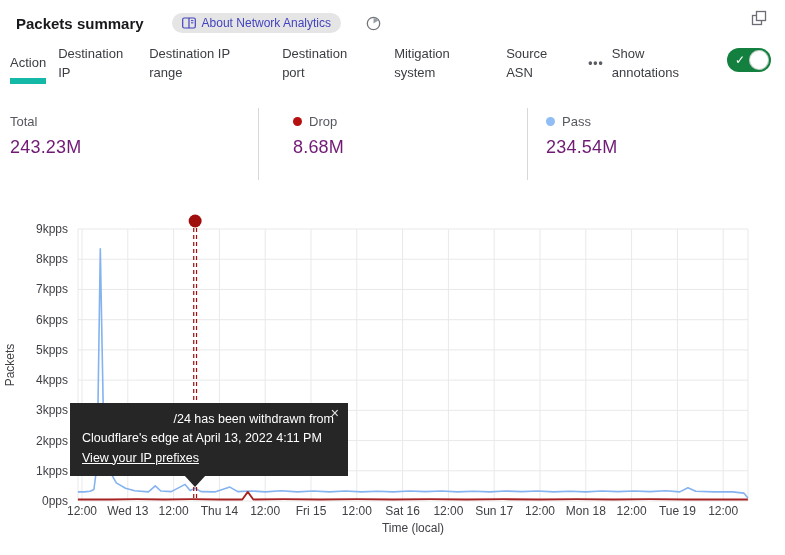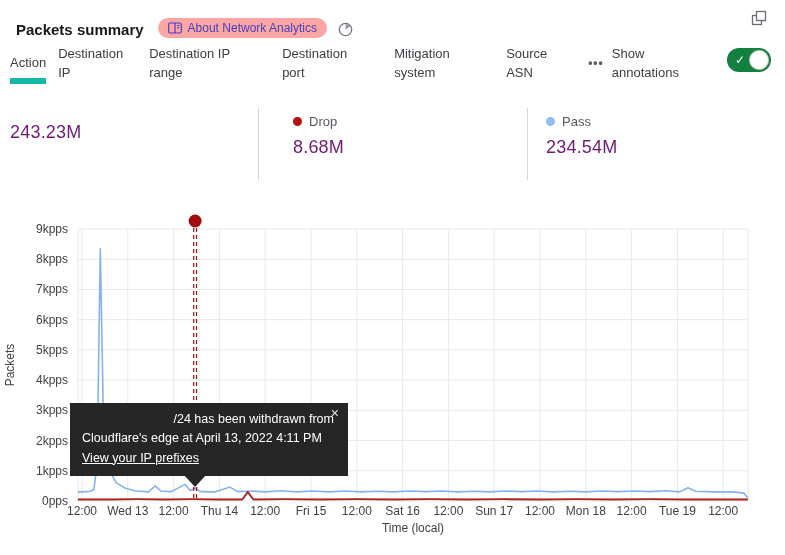--- a/index.html
+++ b/index.html
@@ -1,22 +1,22 @@
 <!DOCTYPE html>
 <html><head>
 <meta charset="utf-8">
 <style>
   html,body{margin:0;padding:0;background:#fff;}
   body{font-family:"Liberation Sans",sans-serif;-webkit-font-smoothing:antialiased;}
   .page{position:relative;width:785px;height:555px;background:#fff;overflow:hidden;}
 
   
-  .header{position:absolute;top:8px;left:16px;right:16px;height:30px;display:flex;align-items:flex-end;}
+  .header{position:absolute;top:8px;left:16px;right:16px;height:30px;display:flex;align-items:center;gap:14px;}
   .title{font-size:15px;font-weight:700;color:#17181c;margin:0;}
-  .badge{display:inline-flex;align-items:center;gap:6px;background:#fca5a5;color:#4343bf;
+  .badge{display:inline-flex;align-items:center;gap:6px;background:#e5e5e5;color:#4343bf;
          font-size:12px;padding:3px 10px;border-radius:12px;margin-left:14px;cursor:pointer;}
   .time-icon{margin-left:10px;display:inline-flex;cursor:pointer;}
   .popout{position:absolute;right:2px;top:2px;cursor:pointer;}
 
   
   .tabs{position:absolute;top:45px;left:10px;right:0;display:flex;align-items:flex-start;
         font-size:13px;color:#3a3d42;line-height:1.45;padding-right:14px;box-sizing:border-box;width:775px;}
   .tab{cursor:pointer;}
   .tab-single{margin-top:9px;}
   .tab.selected span{display:inline-block;padding-bottom:5px;border-bottom:6px solid #14b8a6;}
@@ -94,20 +94,23 @@
     <div class="more-tabs" style="margin-left:32px;">•••</div>
     <div class="show-ann">Show annotations</div>
     <div class="toggle" style="background: rgb(20, 128, 63);">
       <span class="check">✓</span>
       <span class="knob"></span>
     </div>
   </div>
 
   <div class="stats">
     <div class="stat s0">
+      <div class="stat-label">
+          <span>Total</span>
+        </div>
       <div class="stat-value">243.23M</div>
     </div>
     <div class="stat s1">
       <div class="stat-label">
           <span class="dot" style="background: rgb(182, 16, 16);"></span>
           <span>Drop</span>
         </div>
       <div class="stat-value">8.68M</div>
     </div>
     <div class="stat s2">

